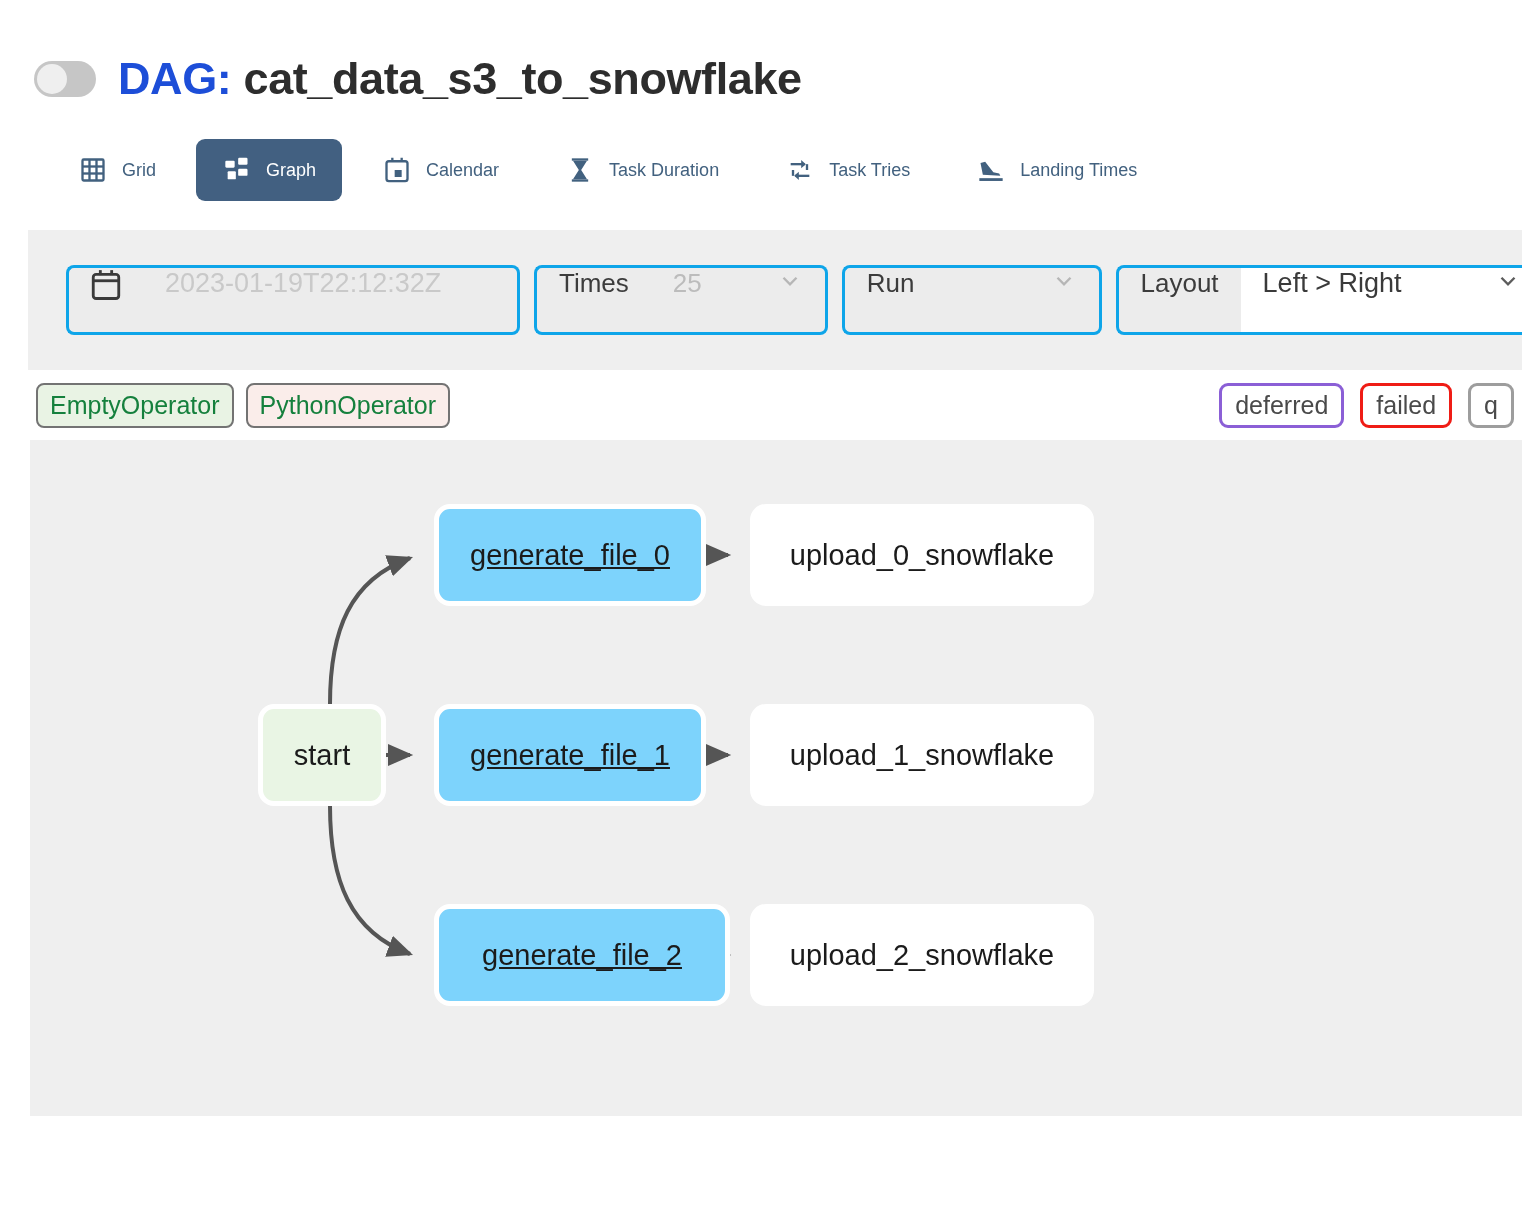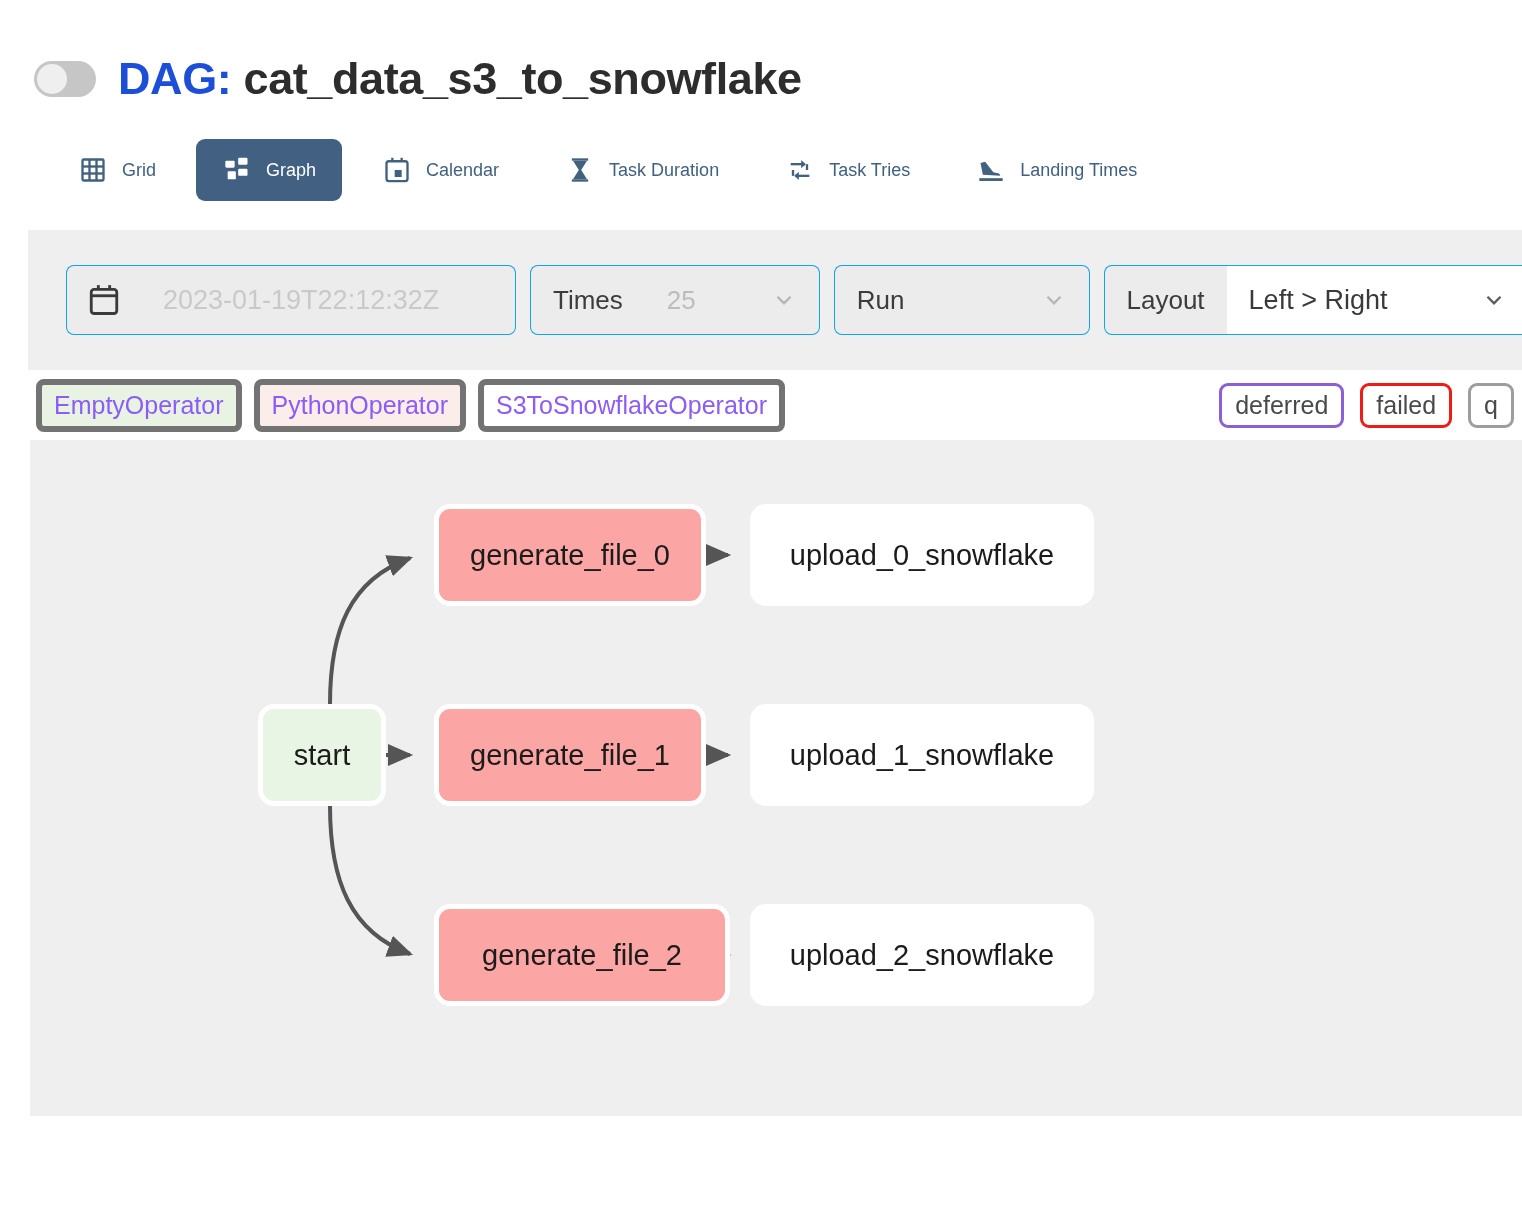--- a/index.html
+++ b/index.html
@@ -66,22 +66,22 @@
     width: 1494px;
     height: 140px;
     background: #efefef;
     display: flex; align-items: center;
     padding-left: 38px;
     gap: 14px;
     overflow: hidden;
   }
   .ctrl-group { display: flex; align-items: stretch; height: 70px; }
   .ctrl {
-    display: flex; align-items: center;
-    border: 1px solid #0ea5e9;
+    display: flex; align-items: flex-start;
+    border: 3px solid #0ea5e9;
     background: #ececec;
     font-size: 26px;
     color: #3c3c3c;
     padding: 0 22px;
   }
   .ctrl.addon-left  { border-radius: 8px 0 0 8px; border-right: none; }
   .ctrl.addon-right { border-radius: 0 8px 8px 0; border-left: none; }
   .ctrl.icon-only   { padding: 0 20px; }
   .ctrl.field-disabled { color: #bcbcbc; }
   .ctrl.white-field { background: #ffffff; }
@@ -95,24 +95,24 @@
   
   .legend-row {
     display: flex; align-items: center;
     margin-left: 28px;
     width: 1494px;
     height: 70px;
     padding: 0 8px 0 8px;
     overflow: hidden;
   }
   .chip {
-    border: 6px solid #737373;
+    border: 2px solid #737373;
     border-radius: 8px;
     font-size: 25px;
-    color: #8b5cf6;
+    color: #15803d;
     padding: 6px 12px;
     margin-right: 12px;
     white-space: nowrap;
   }
   .chip.green { background: #e9f3e4; }
   .chip.pink  { background: #faedea; }
   .chip.white { background: #ffffff; }
   .legend-spacer { flex: 1 1 auto; }
   .status-chip {
     border: 3px solid #22c55e;
@@ -142,21 +142,21 @@
     position: absolute;
     border: 5px solid #ffffff;
     border-radius: 16px;
     display: flex; align-items: center; justify-content: center;
     font-size: 29px;
     color: #1b1b1b;
     cursor: pointer;
     white-space: nowrap;
   }
   .node.green { background: #e9f5e4; }
-  .node.pink  { background: #fca5a5; }
+  .node.pink  { background: #7dd3fc; text-decoration: underline; }
   .node.white { background: #ffffff; }
 </style>
 </head>
 <body>
 
 <div class="dag-header">
   <div class="toggle">
     <div class="knob"></div>
   </div>
   <div class="dag-title">
@@ -296,21 +296,20 @@
           </svg>
       </span>
     </div>
   </div>
 
 </div>
 
 <div class="legend-row">
   <div class="chip green">EmptyOperator</div>
   <div class="chip pink">PythonOperator</div>
-  <div class="chip white">S3ToSnowflakeOperator</div>
 
   <div class="legend-spacer"></div>
 
   <div class="status-chip deferred">deferred</div>
   <div class="status-chip failed">failed</div>
   <div class="status-chip queued">q</div>
 </div>
 
 <div class="canvas">
   <svg class="edges" viewBox="0 0 1492 676" preserveAspectRatio="none">

